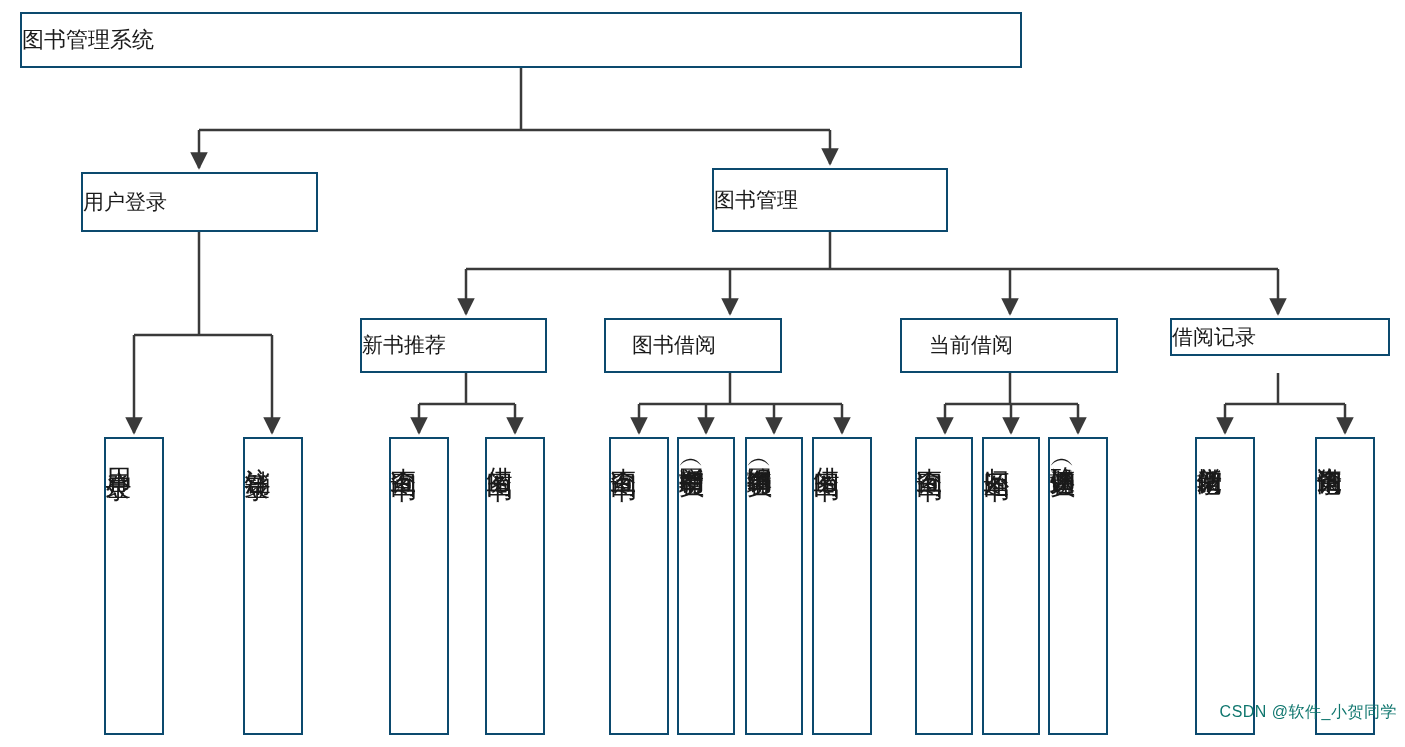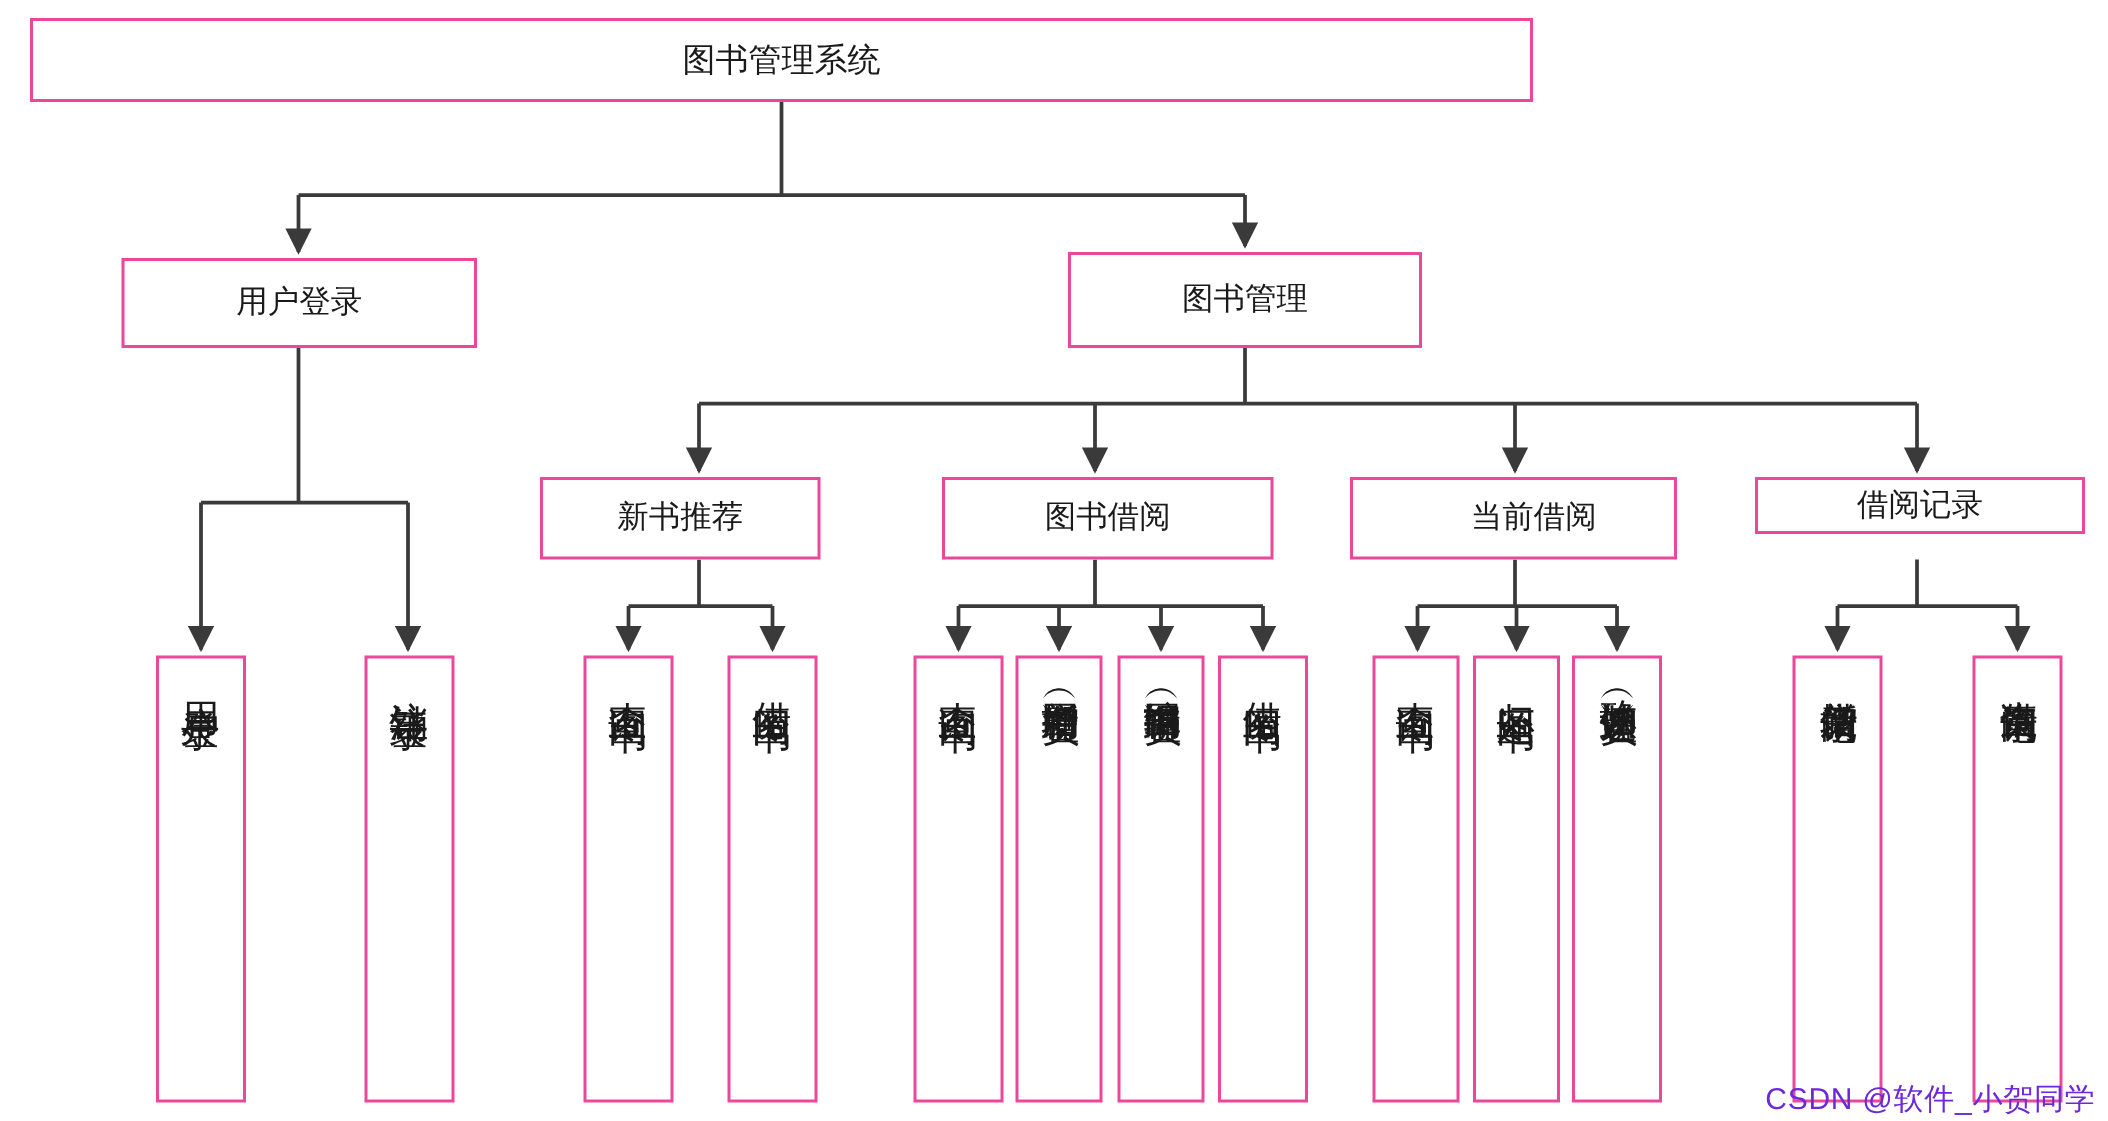--- a/index.html
+++ b/index.html
@@ -22,24 +22,23 @@
     left: 0;
     top: 0;
     width: 1405px;
     height: 747px;
     pointer-events: none;
   }
   .node {
     position: absolute;
     box-sizing: border-box;
     background: #ffffff;
-    border: 2px solid #ec4899;
+    border: 2px solid #0c4a6e;
     display: flex;
     align-items: center;
-    justify-content: center;
     color: #1a1a1a;
     z-index: 2;
   }
   .node-label {
     display: block;
     text-align: center;
     line-height: 1.18;
     white-space: nowrap;
   }
   .node.horiz .node-label {
@@ -59,23 +58,23 @@
   .node.vert.tall-text .node-label {
     font-size: 25px;
     letter-spacing: 1px;
   }
   #root-node .node-label {
     font-size: 22px;
   }
   .watermark {
     position: absolute;
     right: 8px;
-    bottom: 1px;
-    font-size: 20px;
-    color: #6d28d9;
+    bottom: 24px;
+    font-size: 16px;
+    color: #0f766e;
     letter-spacing: 0.5px;
     z-index: 5;
     white-space: nowrap;
   }
 </style>
 </head>
 <body>
 
 <div id="canvas">
 
@@ -136,21 +135,21 @@
   <div class="node horiz" style="left:81px; top:172px; width:237px; height:60px;">
     <span class="node-label">用户登录</span>
   </div>
   <div class="node horiz" style="left:712px; top:168px; width:236px; height:64px;">
     <span class="node-label">图书管理</span>
   </div>
 
   <div class="node horiz" style="left:360px; top:318px; width:187px; height:55px;">
     <span class="node-label">新书推荐</span>
   </div>
-  <div class="node horiz" style="left:628px; top:318px; width:221px; height:55px;">
+  <div class="node horiz" style="left:604px; top:318px; width:178px; height:55px;padding-left:26px;">
     <span class="node-label">图书借阅</span>
   </div>
   <div class="node horiz" style="left:900px; top:318px; width:218px; height:55px;padding-left:27px;">
     <span class="node-label">当前借阅</span>
   </div>
   <div class="node horiz" style="left:1170px; top:318px; width:220px; height:38px;">
     <span class="node-label">借阅记录</span>
   </div>
 
   <div class="node vert" style="left:104px; top:437px; width:60px; height:298px;">

